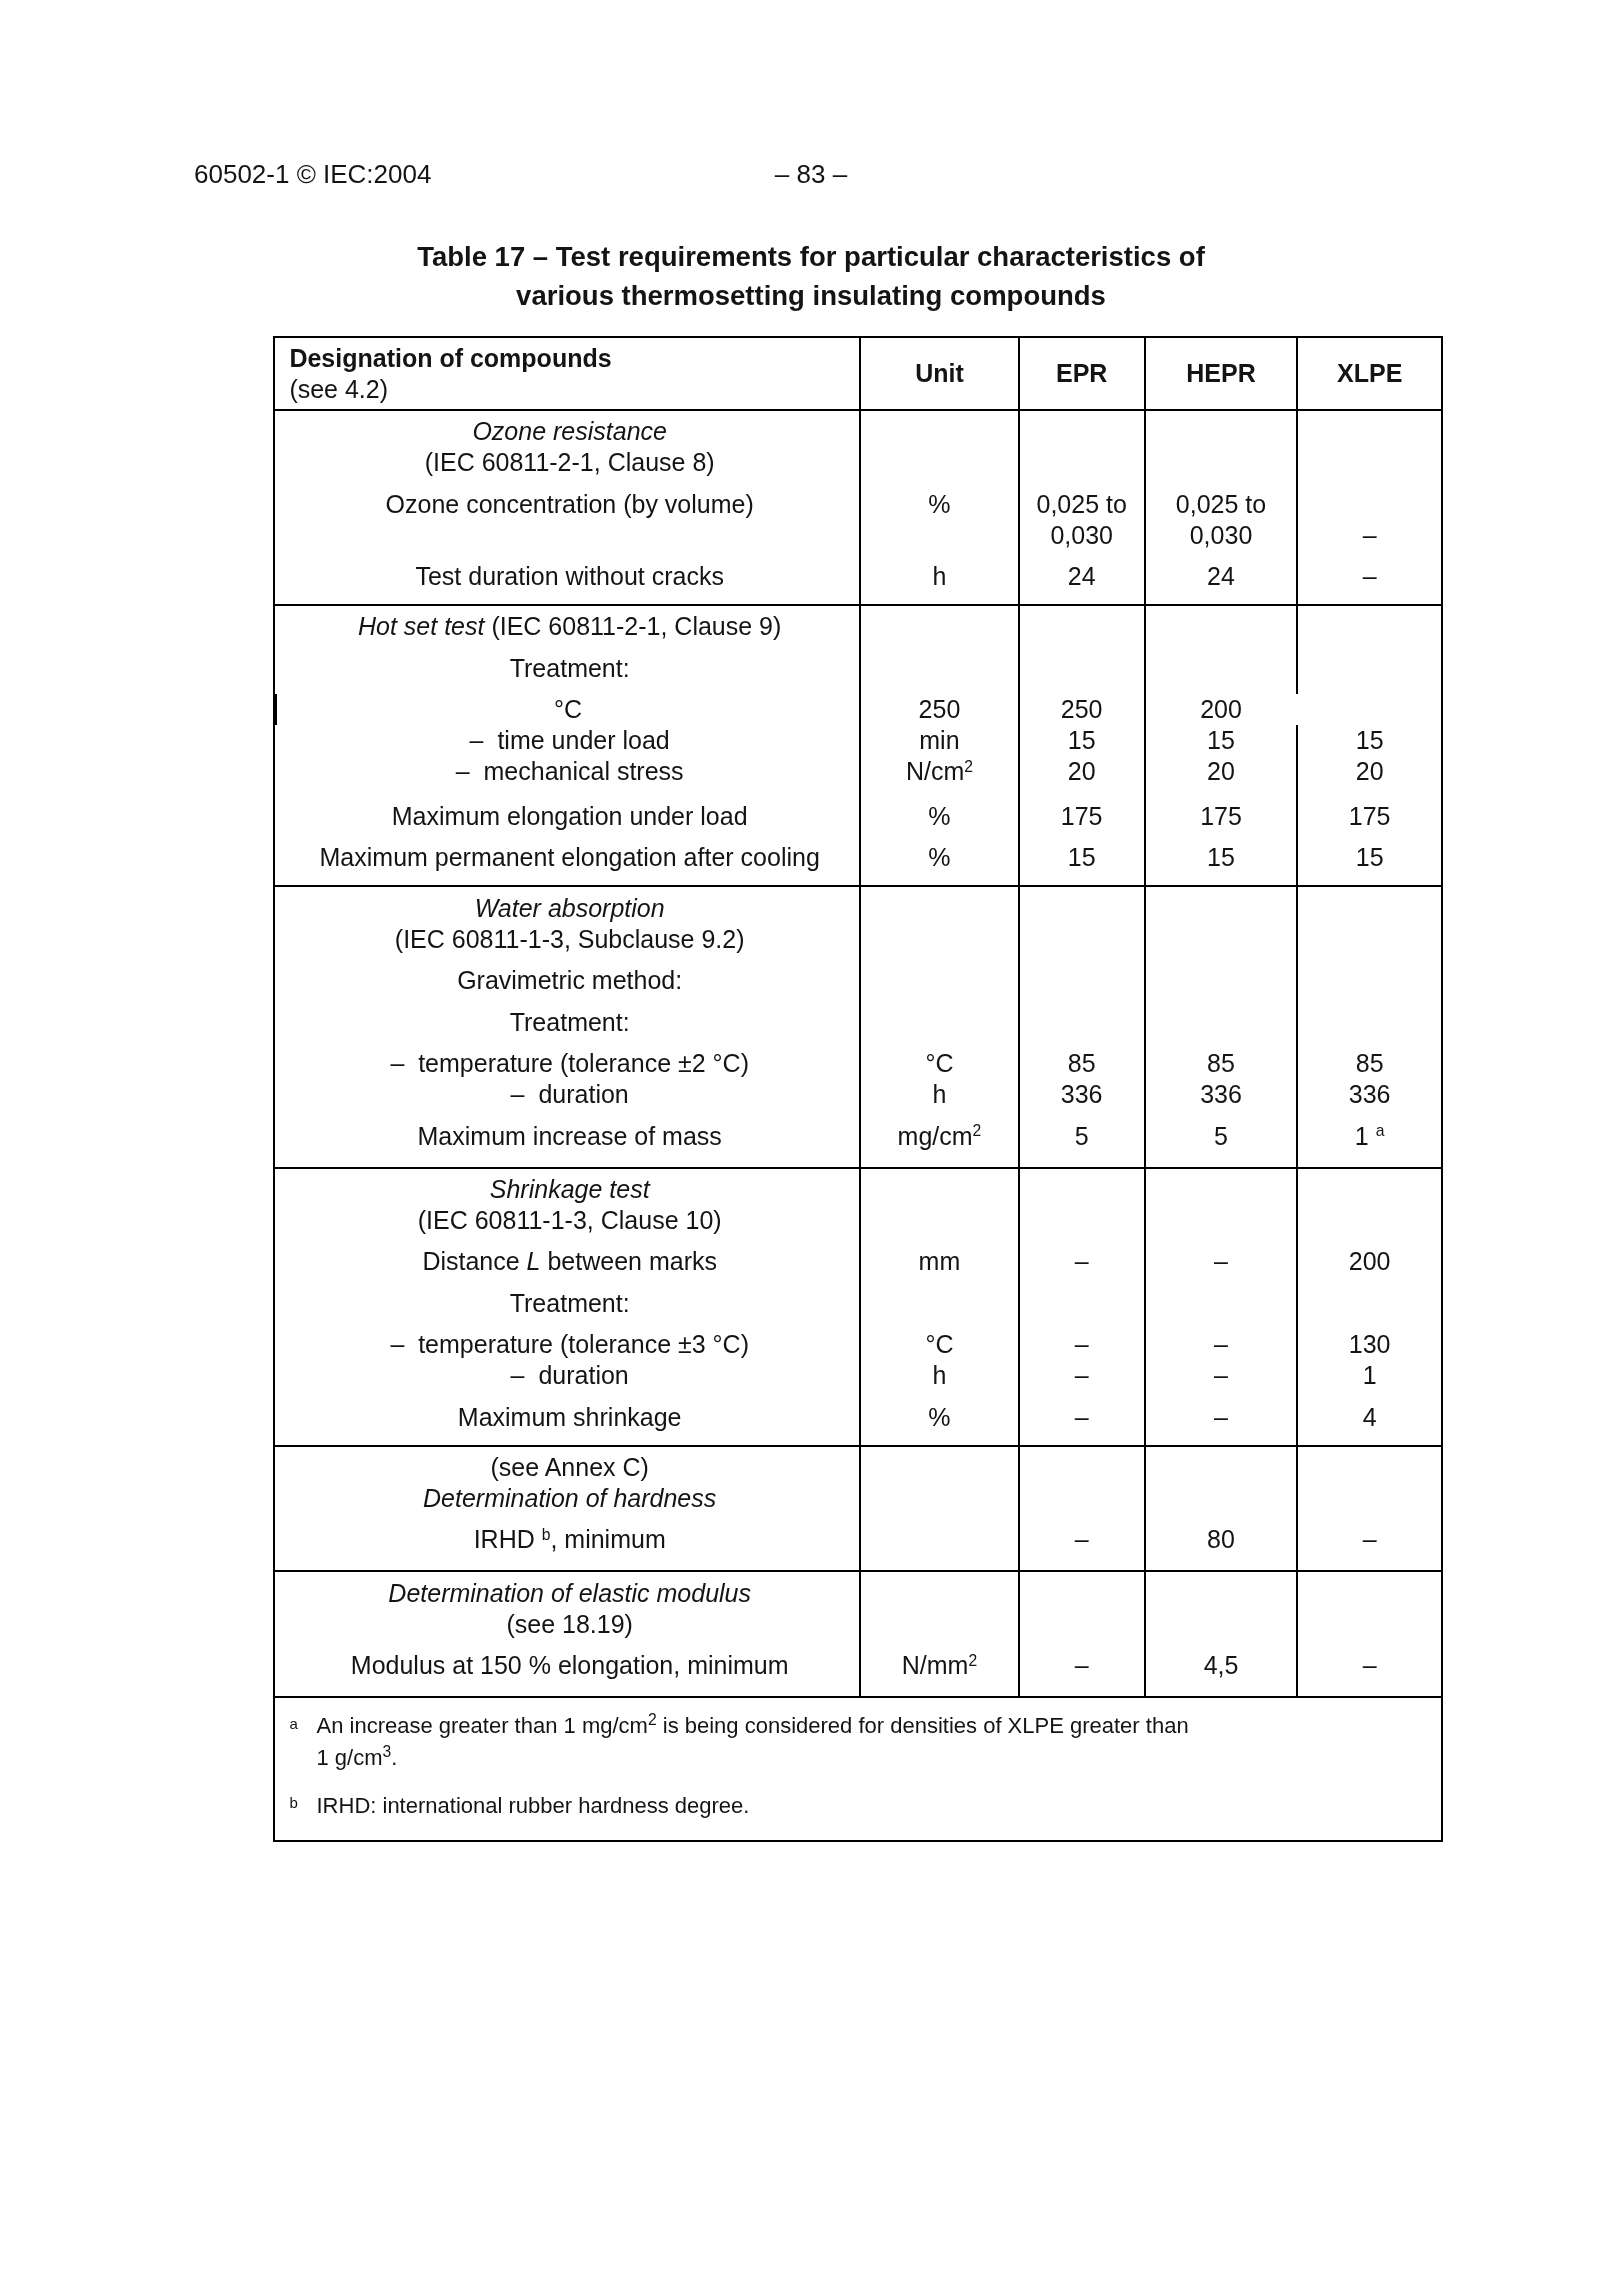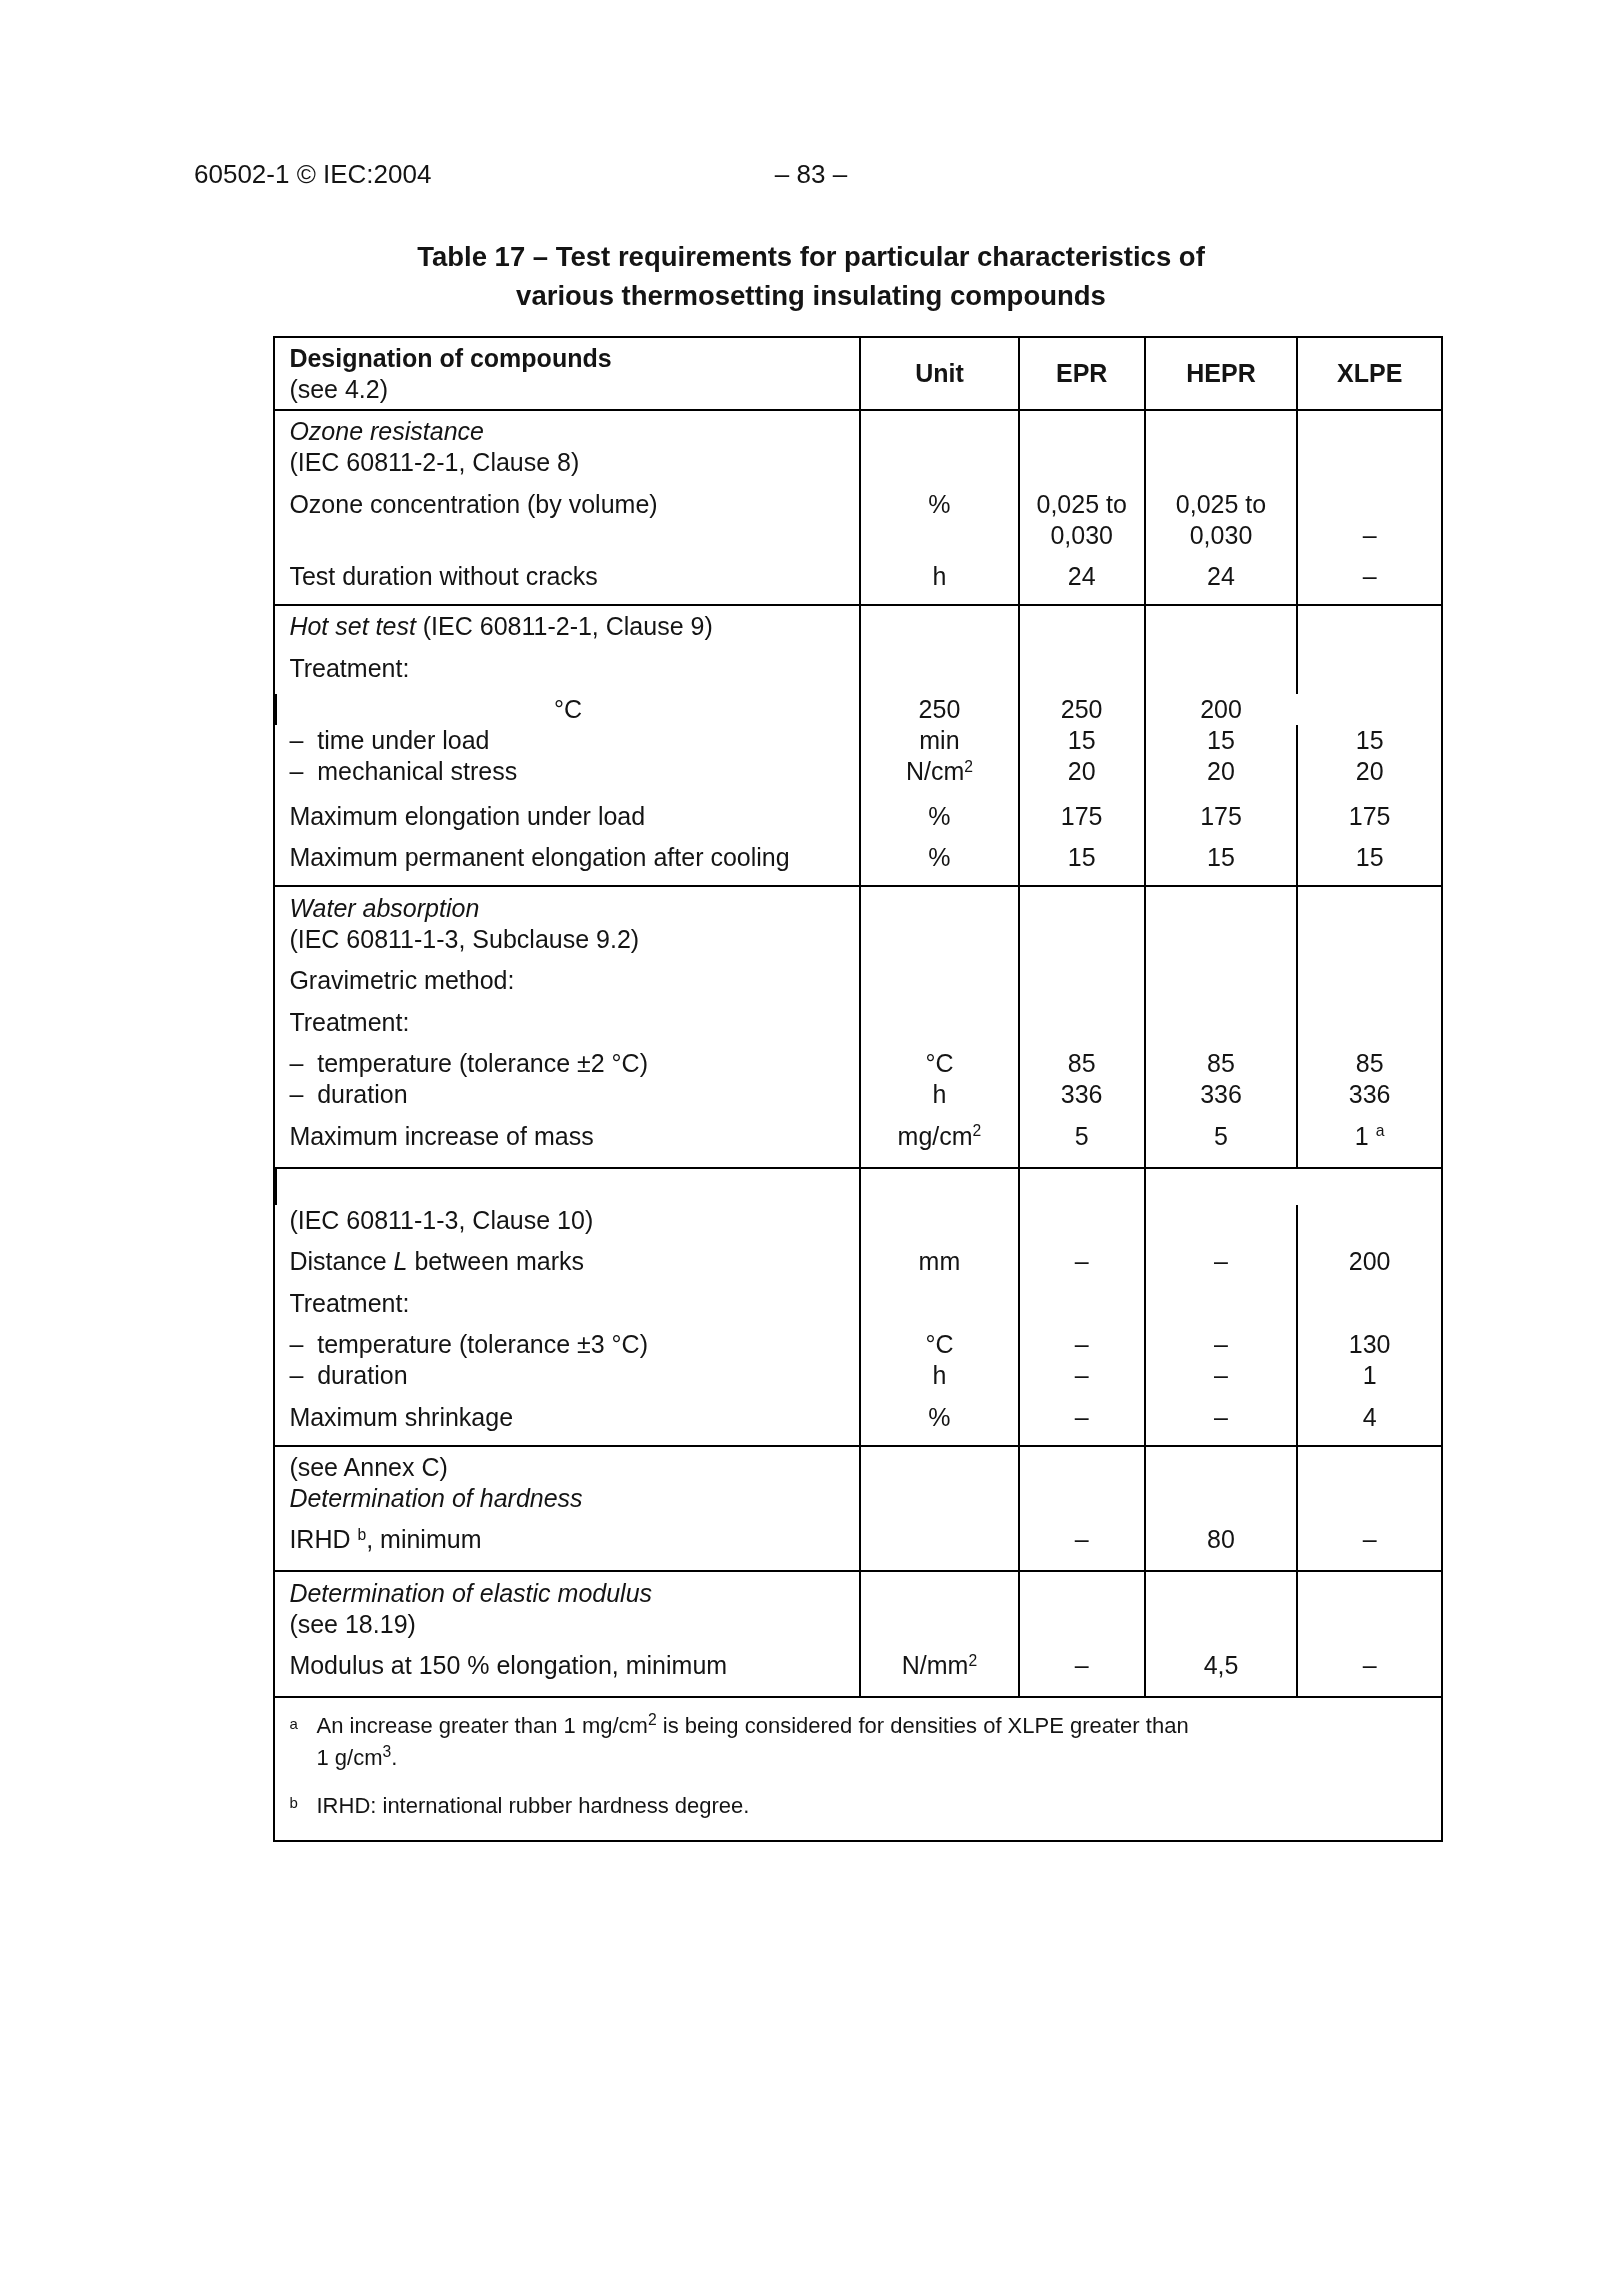--- a/index.html
+++ b/index.html
@@ -31,21 +31,21 @@
   .thead { height:71px; }
   .hcell { border-left:2px solid #000; display:flex; flex-direction:column;
            align-items:center; justify-content:center;
            font-weight:bold; font-size:25px; line-height:31px; }
   .hcell.c1 { border-left:none; align-items:flex-start; padding-left:14.4px; }
   .hcell.c1 .sub { font-weight:normal; }
 
   .section { border-top:2.6px solid #000; }
   .cell { border-left:2px solid #000; font-size:25px; line-height:31px;
           text-align:center; padding:0 3.9px; white-space:nowrap; overflow:visible; }
-  .cell.c1 { border-left:none; text-align:left; padding-left:14.4px; padding-right:9.2px; }
+  .cell.c1 { border-left:none; text-align:center; padding-left:14.4px; padding-right:9.2px; }
   .row.spacer .cell { height:10.5px; }
   .section .row:first-child .cell { padding-top:5.2px; }
   .section .row:last-child .cell { padding-bottom:12px; }
 
   .footnotes { border-top:2.6px solid #000; padding:13px 19.6px 19.6px 10.5px;
                font-size:22px; line-height:30px; }
   .footnote { display:flex; align-items:flex-start; }
   .footnote + .footnote { margin-top:15.7px; }
   .fn-marker { font-size:15px; position:relative; top:-2.6px; width:31px;
                flex:none; padding-left:3.9px; }
@@ -570,20 +570,23 @@
             <div class="cell c4">
               <div class="line">5</div>
             </div>
             <div class="cell c5">
               <div class="line"><span>1 </span><span class="sup">a</span></div>
             </div>
           </div>
         </div>
         <div class="section">
           <div class="grid-row row">
+            <div class="cell c1">
+              <div class="line"><span class="it">Shrinkage test</span></div>
+            </div>
             <div class="cell c2">
               <div class="line">&nbsp;</div>
             </div>
             <div class="cell c3">
               <div class="line">&nbsp;</div>
             </div>
             <div class="cell c4">
               <div class="line">&nbsp;</div>
             </div>
             <div class="cell c5">

